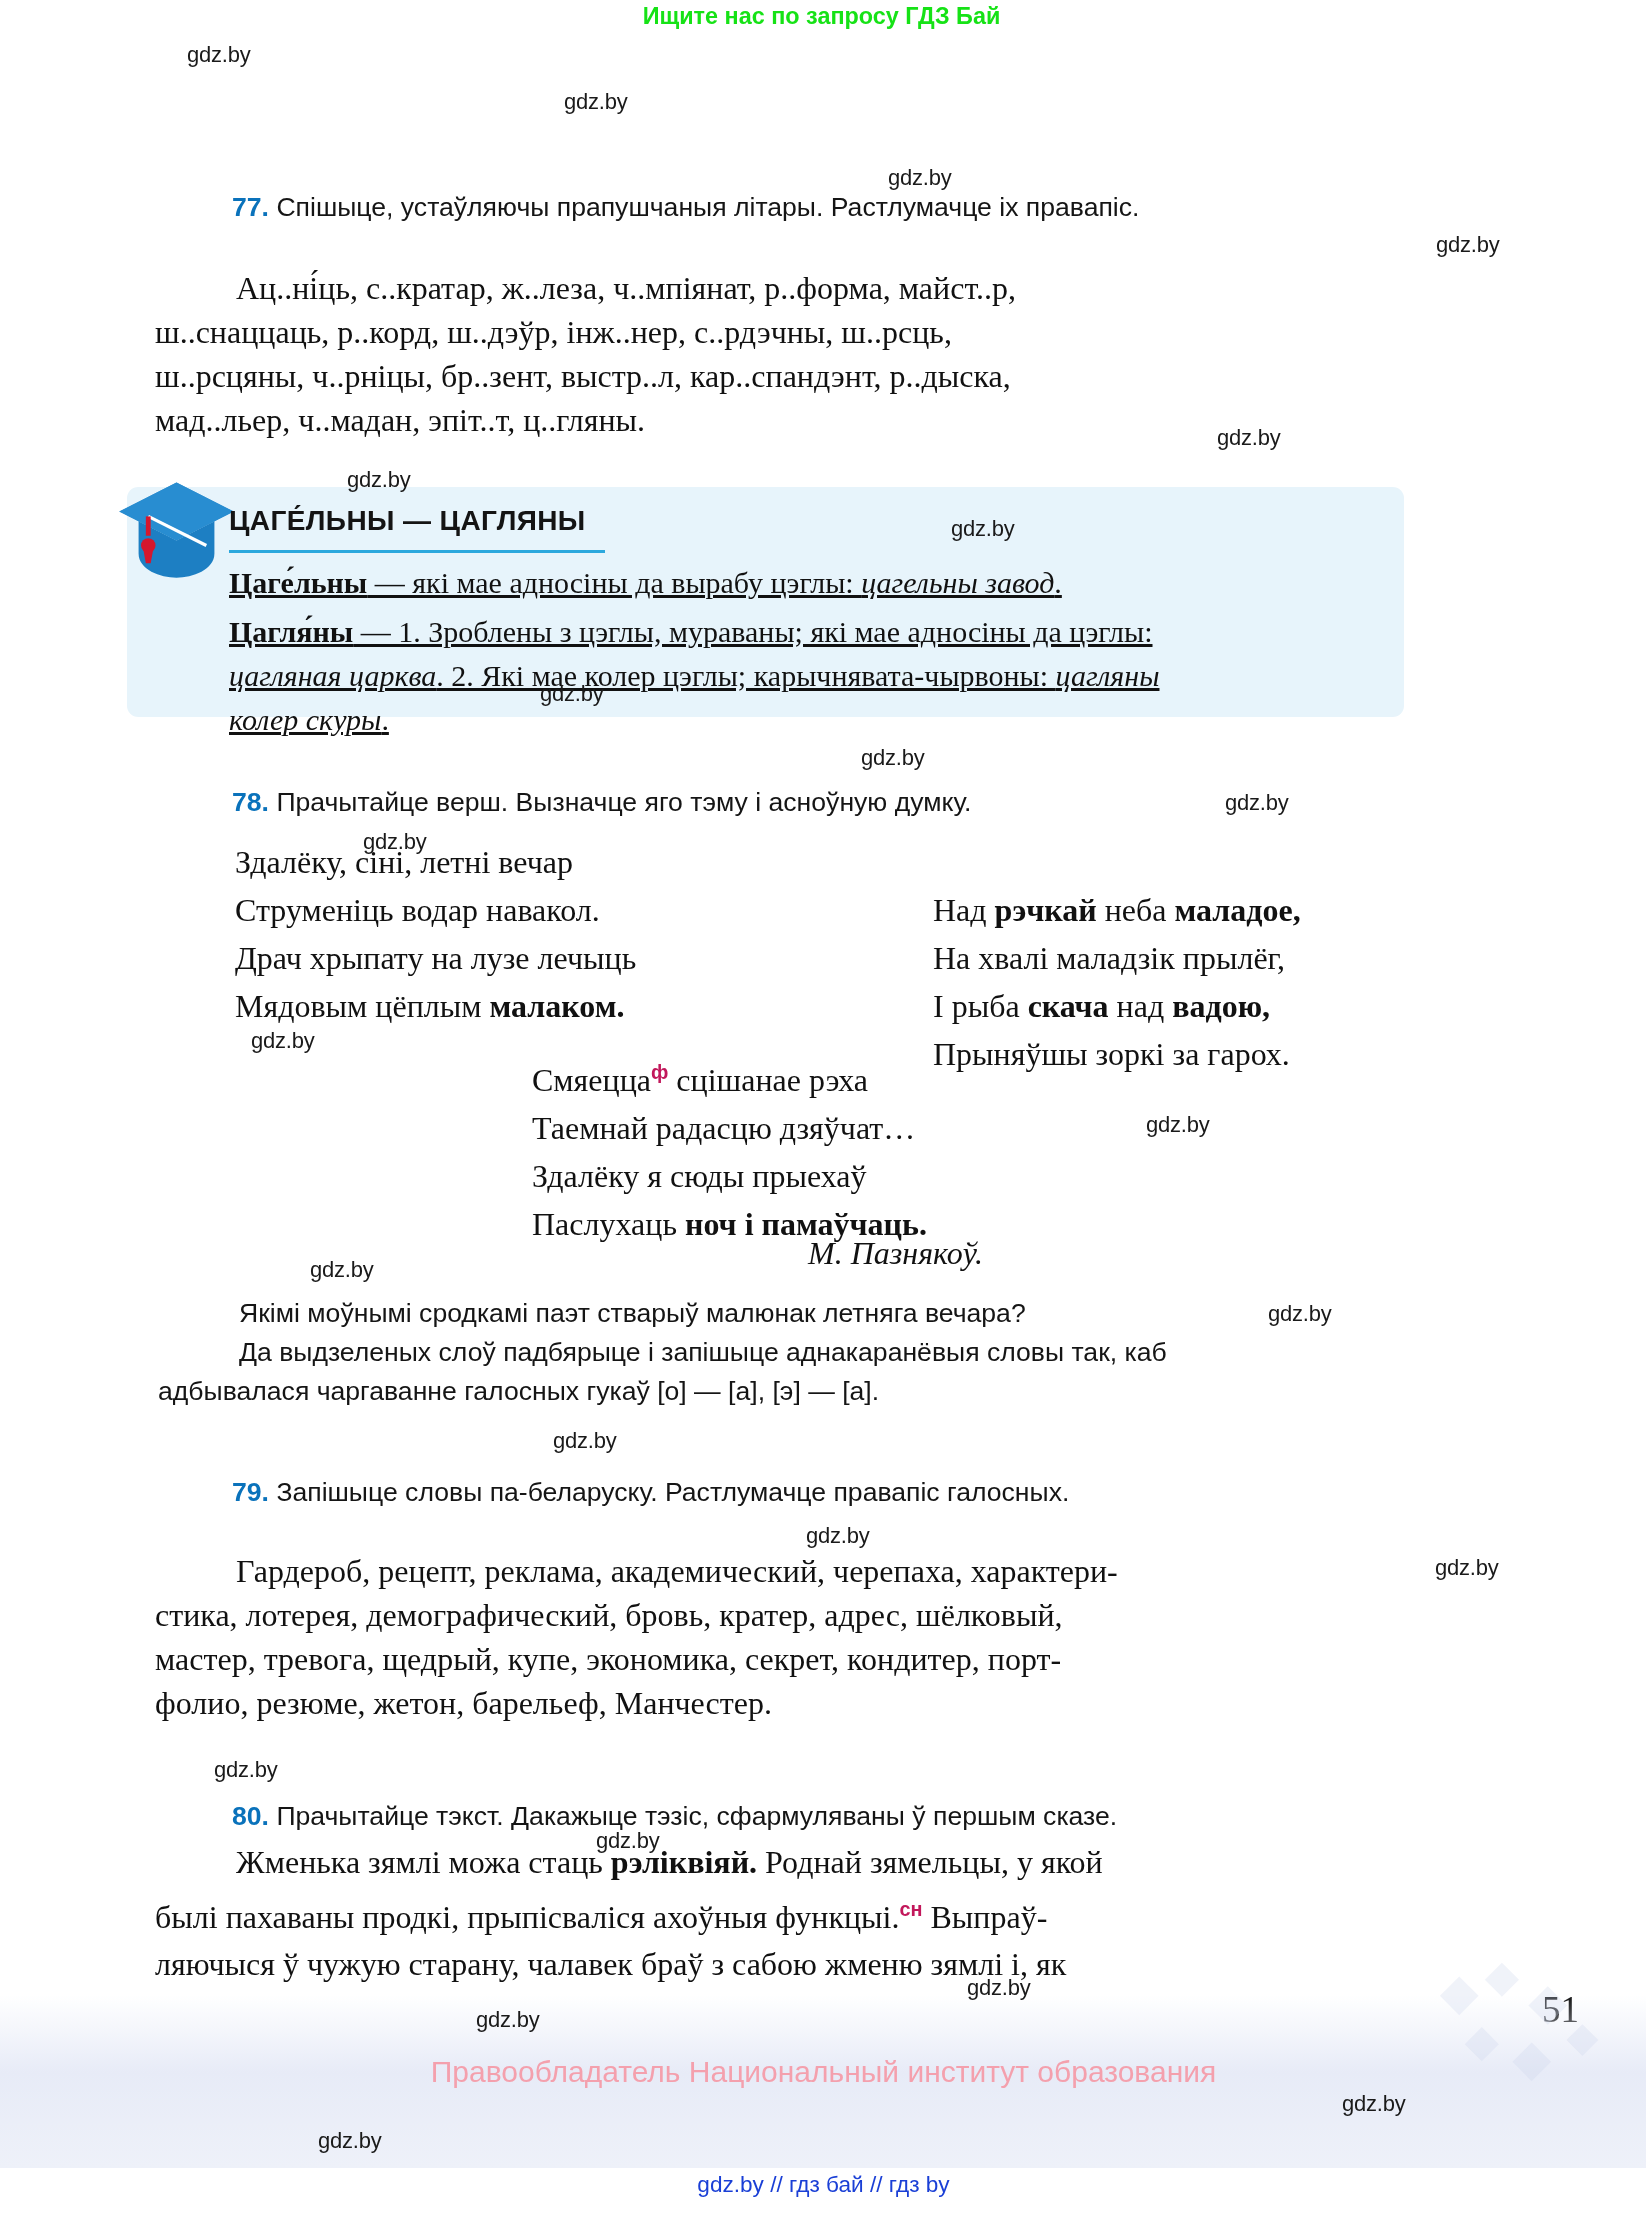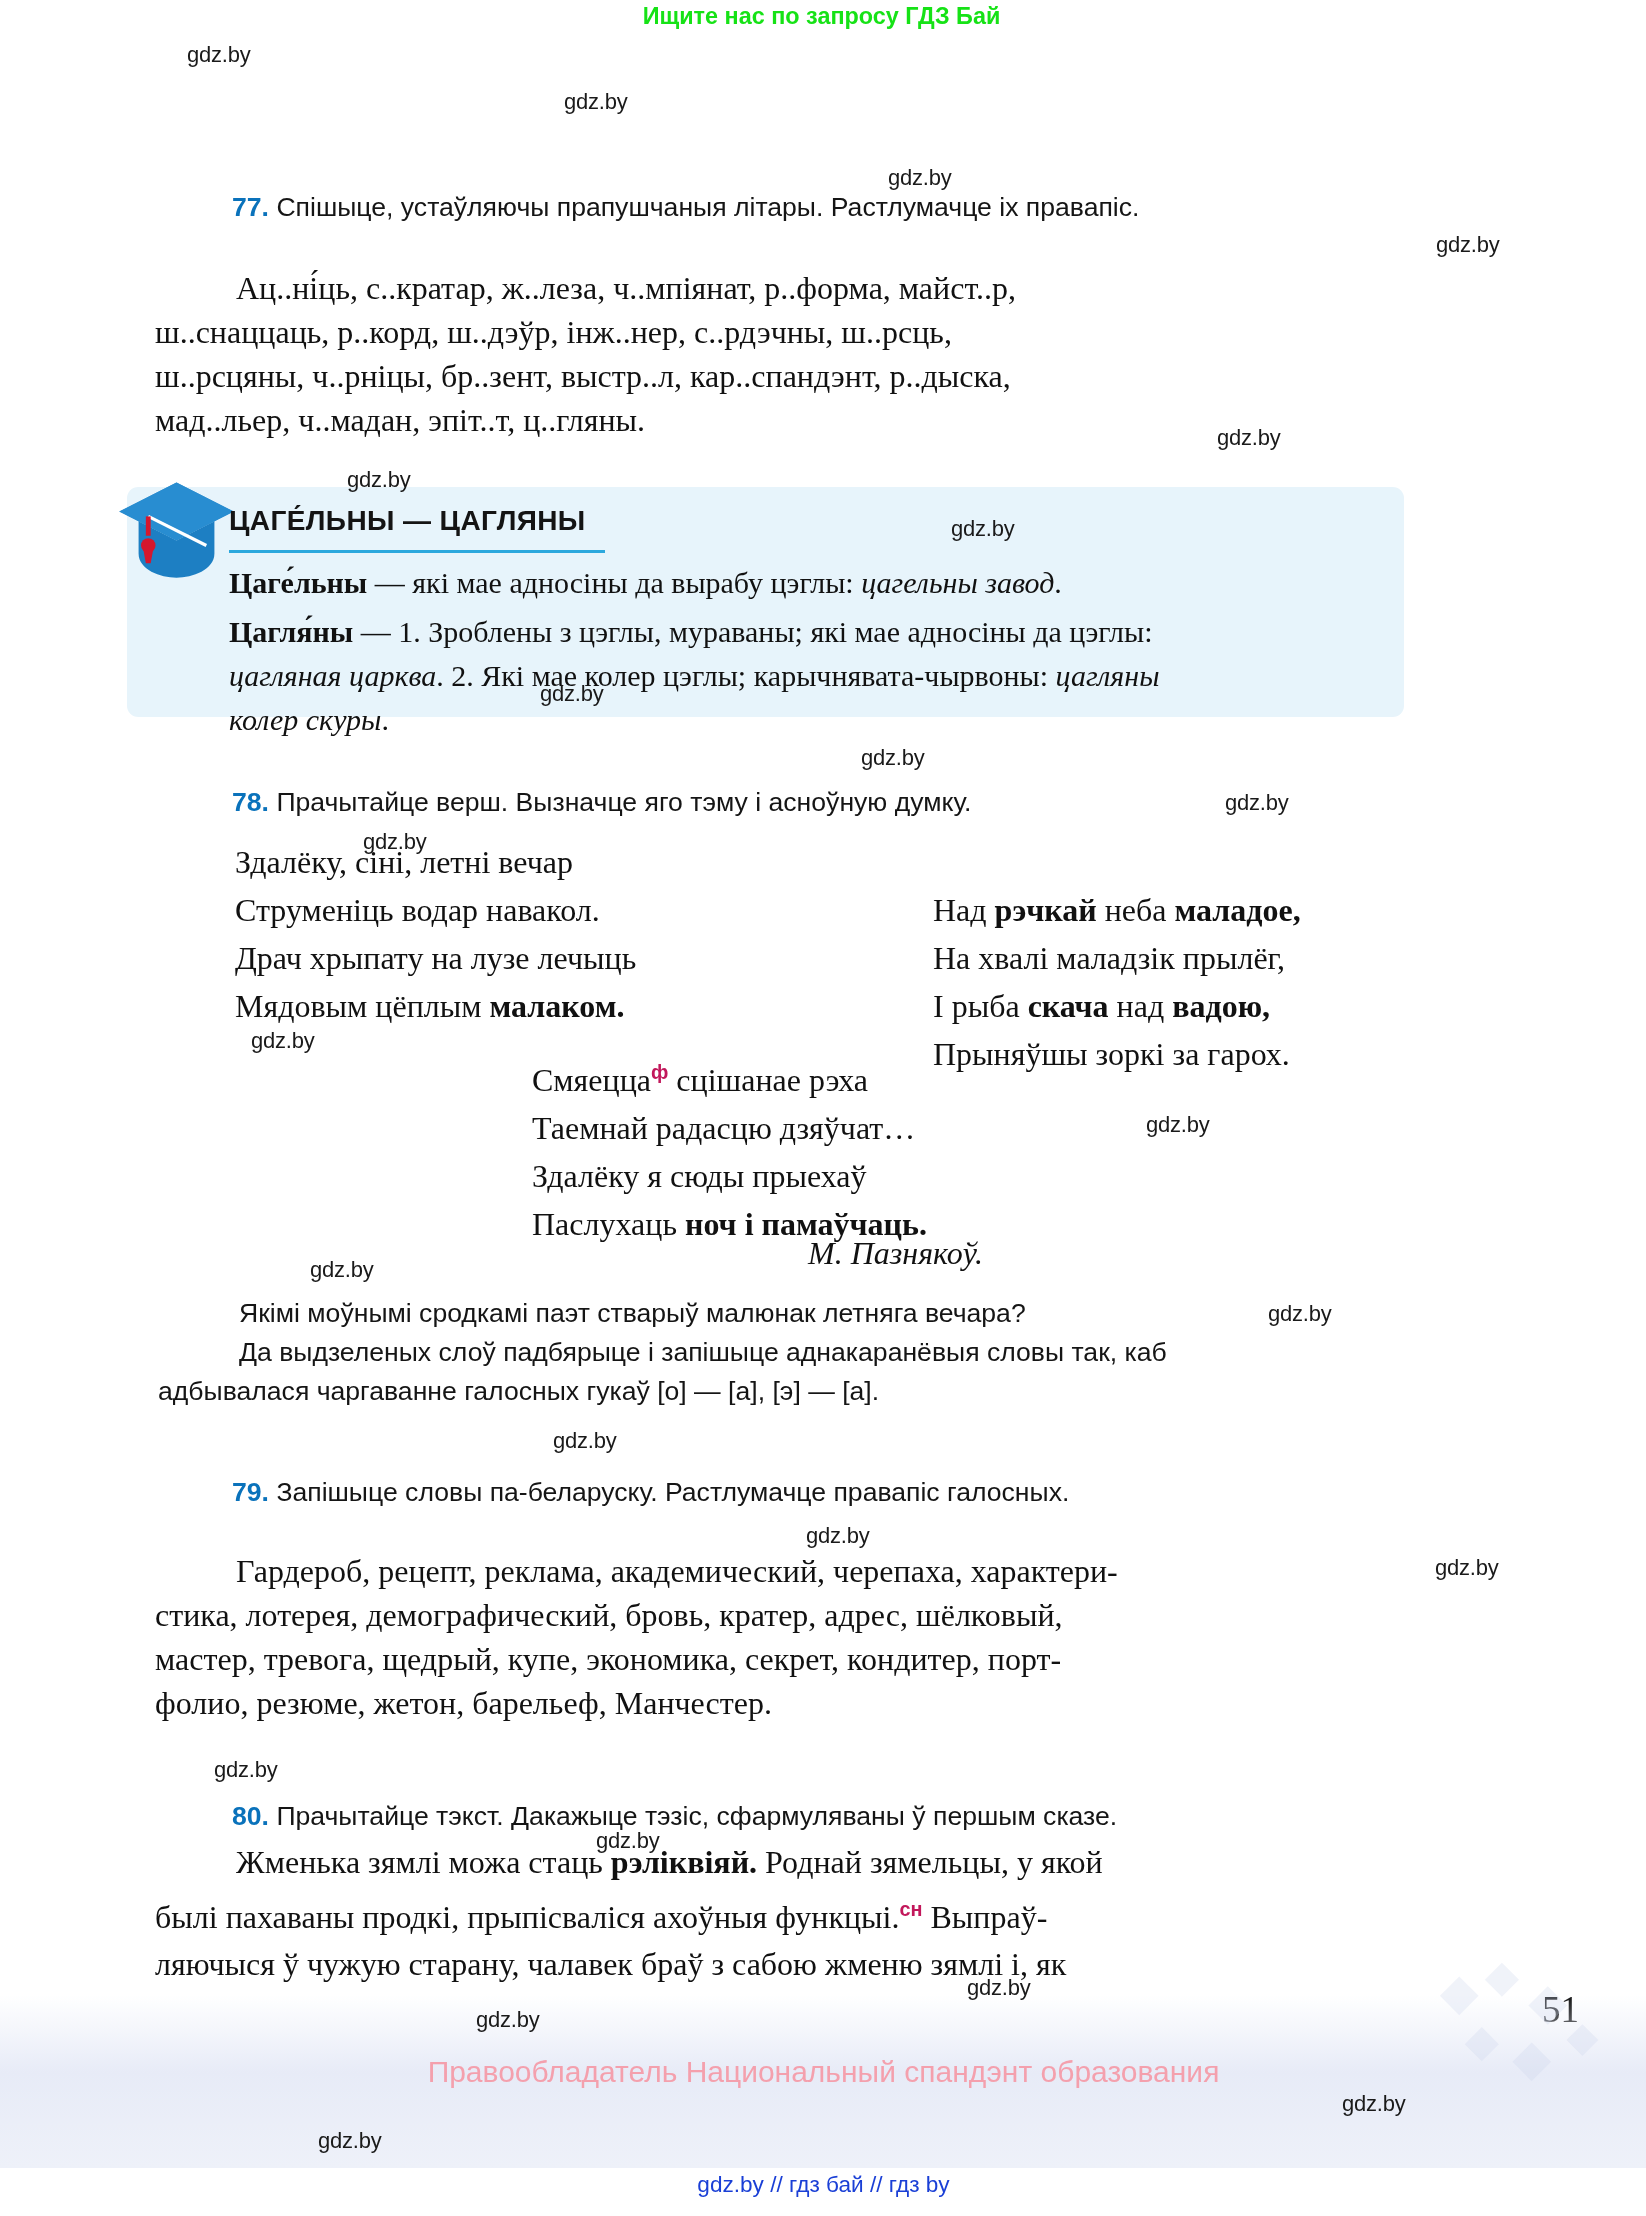--- a/index.html
+++ b/index.html
@@ -115,21 +115,21 @@
   .dict-body {
     position: absolute;
     left: 102px;
     top: 74px;
     width: 1153px;
     font-family: "Liberation Serif", "DejaVu Serif", serif;
     font-size: 30px;
     line-height: 44px;
     color: #111;
   }
-  .dict-body p { margin: 0 0 4.8px 0; }
+  .dict-body p { margin: 0 0 4.8px 0; text-decoration: underline; }
   .dict-body b { font-weight: bold; }
   .dict-body i { font-style: italic; }
 
   
   .cap {
     position: absolute;
     left: -11.3px;
     top: -11.3px;
     width: 121px;
     height: 105px;
@@ -339,21 +339,21 @@
       <rect x="40" y="30" width="34" height="34" transform="rotate(45 57 47)"></rect>
       <rect x="95" y="12" width="30" height="30" transform="rotate(45 110 27)"></rect>
       <rect x="150" y="42" width="34" height="34" transform="rotate(45 167 59)"></rect>
       <rect x="70" y="92" width="30" height="30" transform="rotate(45 85 107)"></rect>
       <rect x="130" y="112" width="34" height="34" transform="rotate(45 147 129)"></rect>
       <rect x="196" y="88" width="28" height="28" transform="rotate(45 210 102)"></rect>
     </g>
   </svg>
 
   <div class="pageno">51</div>
-  <div class="copyright">Правообладатель Национальный спандэнт образования</div>
+  <div class="copyright">Правообладатель Национальный институт образования</div>
   <div class="footer-links">gdz.by  //  гдз бай  //  гдз by</div>
 
   <div id="wm-layer">
       <div class="wm" style="left: 187px; top: 42px;">gdz.by</div>
       <div class="wm" style="left: 564px; top: 89px;">gdz.by</div>
       <div class="wm" style="left: 888px; top: 165px;">gdz.by</div>
       <div class="wm" style="left: 1436px; top: 232px;">gdz.by</div>
       <div class="wm" style="left: 1217px; top: 425px;">gdz.by</div>
       <div class="wm" style="left: 347px; top: 467px;">gdz.by</div>
       <div class="wm" style="left: 951px; top: 516px;">gdz.by</div>

